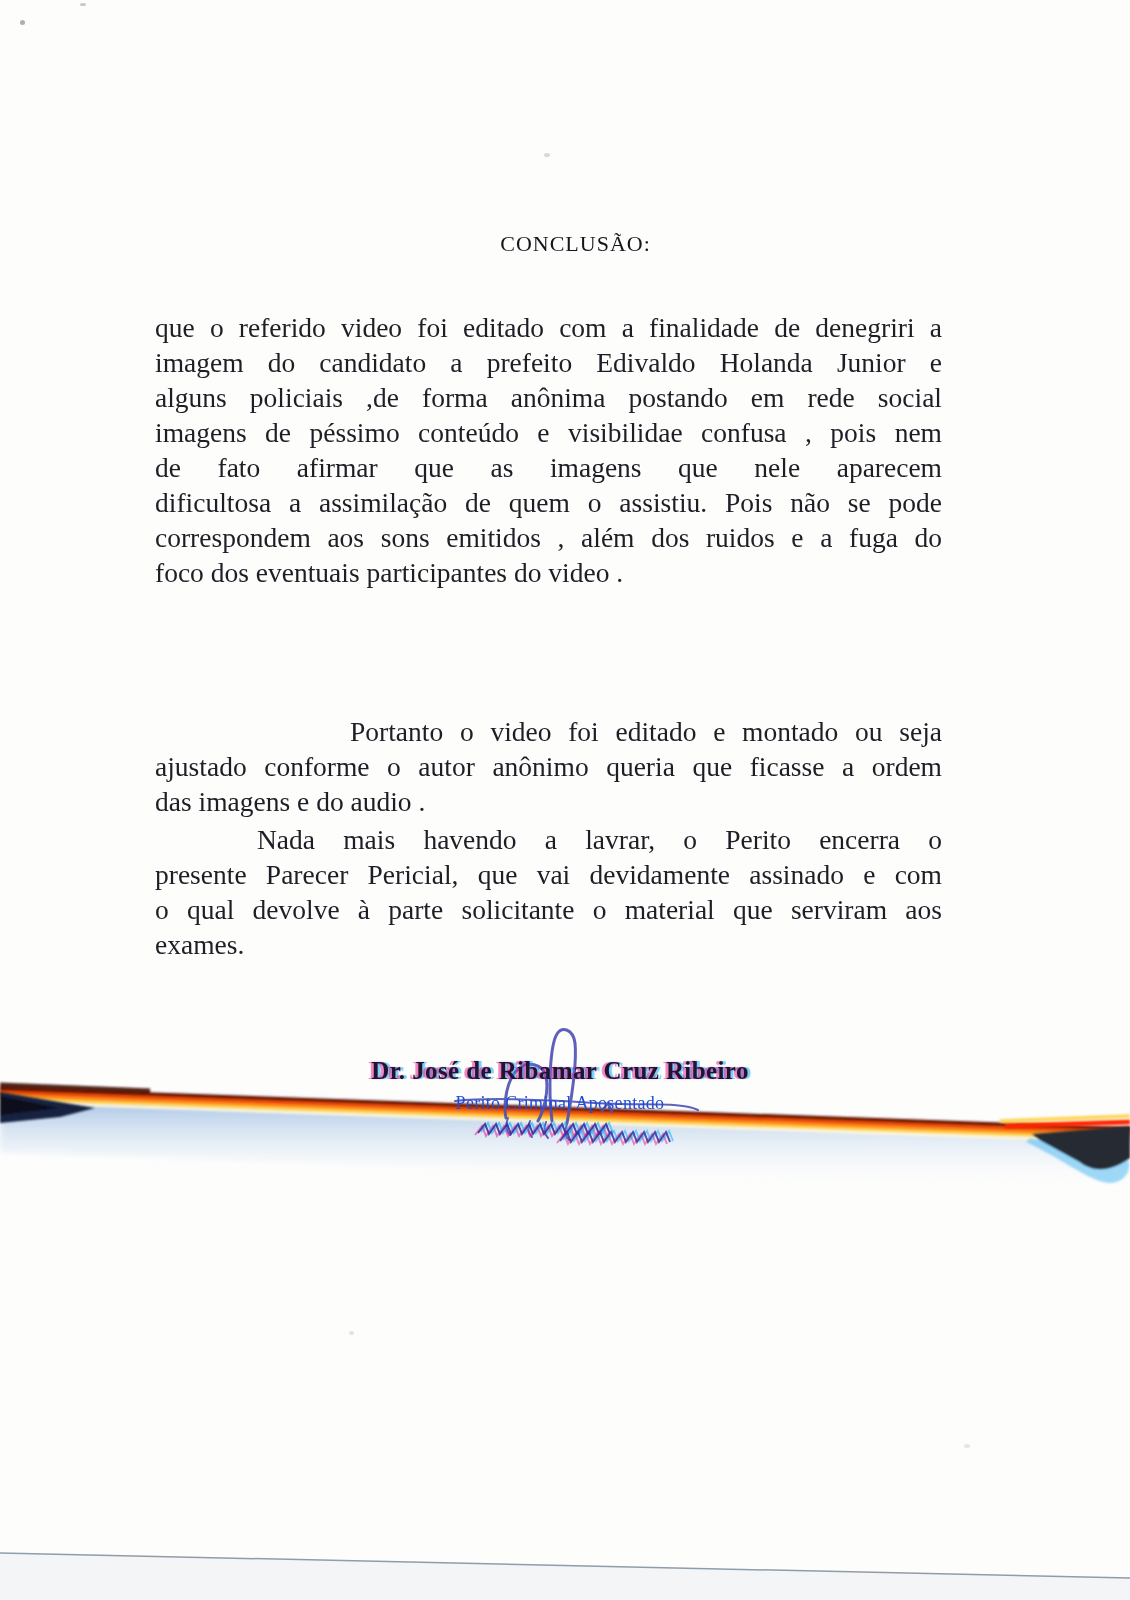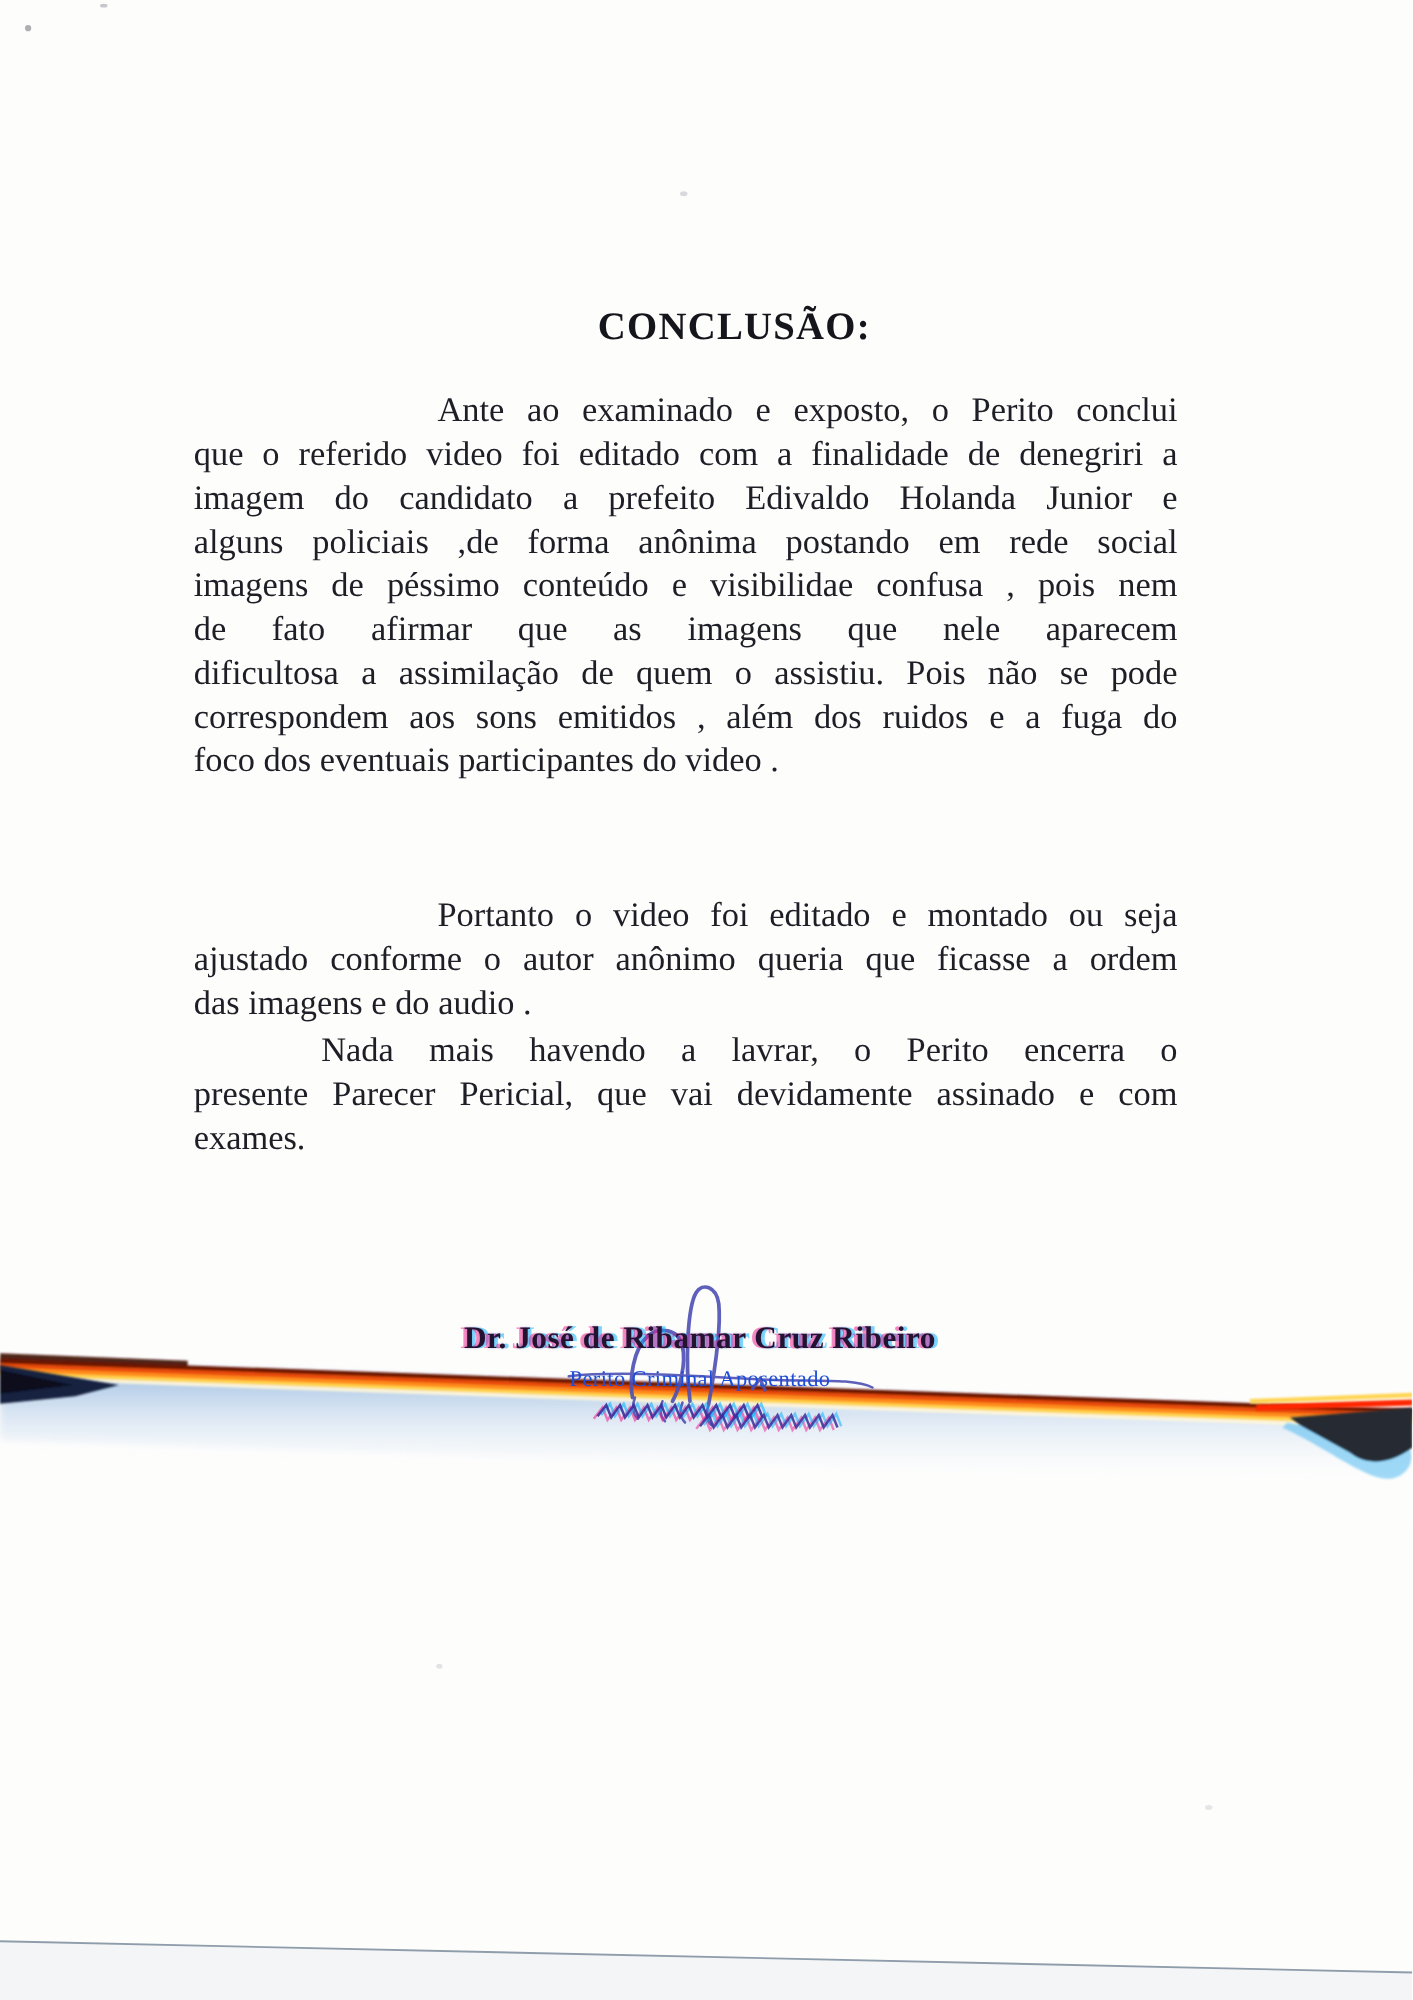--- a/index.html
+++ b/index.html
@@ -3,22 +3,22 @@
 <meta charset="utf-8">
 <style>
   html,body { margin:0; padding:0; background:#ffffff; }
   .page {
     position:relative; width:1130px; height:1600px;
     background:#fdfdfc; overflow:hidden;
     font-family:"Liberation Serif", serif; color:#1e1e26;
   }
   
   .title {
-    position:absolute; left:182px; top:231px; width:787px; margin:12px;
-    text-align:center; font-size:31px; font-weight:700; letter-spacing:1px;
+    position:absolute; left:182px; top:231px; width:787px; margin:0;
+    text-align:center; font-size:22px; font-weight:400; letter-spacing:1px;
     color:#15151c;
   }
   
   .para { position:absolute; left:155px; width:787px; }
   .para1 { top:310px; }
   .para2 { top:714px; }
   .para3 { top:822px; }
   .line {
     font-size:27.5px; line-height:35px;
     text-align:justify; text-align-last:justify;
@@ -60,40 +60,40 @@
 
   <div class="speck s1"></div>
   <div class="speck s2"></div>
   <div class="speck s3"></div>
   <div class="speck s4"></div>
   <div class="speck s5"></div>
 
   <h1 class="title">CONCLUSÃO:</h1>
 
   <div class="para para1">
-      <div class="line first">Ante ao examinado e exposto, o Perito conclui</div>
       <div class="line">que o referido video foi editado com a finalidade de denegriri a</div>
       <div class="line">imagem do candidato a prefeito Edivaldo Holanda Junior e</div>
       <div class="line">alguns policiais ,de forma anônima postando em rede social</div>
       <div class="line">imagens de péssimo conteúdo e visibilidae confusa , pois nem</div>
       <div class="line">de fato afirmar que as imagens que nele aparecem</div>
       <div class="line">dificultosa a assimilação de quem o assistiu. Pois não se pode</div>
       <div class="line">correspondem aos sons emitidos , além dos ruidos e a fuga do</div>
       <div class="line last">foco dos eventuais participantes do video .</div>
     </div>
 
   <div class="para para2">
       <div class="line first">Portanto o video foi editado e montado ou seja</div>
       <div class="line">ajustado conforme o autor anônimo queria que ficasse a ordem</div>
       <div class="line last">das imagens e do audio .</div>
     </div>
 
   <div class="para para3">
       <div class="line first">Nada mais havendo a lavrar, o Perito encerra o</div>
       <div class="line">presente Parecer Pericial, que vai devidamente assinado e com</div>
+      <div class="line">o qual devolve à parte solicitante o material que serviram aos</div>
       <div class="line last">exames.</div>
     </div>
 
   <svg class="streak" viewBox="0 0 1130 170" preserveAspectRatio="none">
     <defs>
       <linearGradient id="gBlue" x1="0" y1="0" x2="0" y2="1">
         <stop offset="0%" stop-color="#8fb4dc" stop-opacity="0.95"></stop>
         <stop offset="40%" stop-color="#b9d0ea" stop-opacity="0.55"></stop>
         <stop offset="100%" stop-color="#ffffff" stop-opacity="0"></stop>
       </linearGradient>

